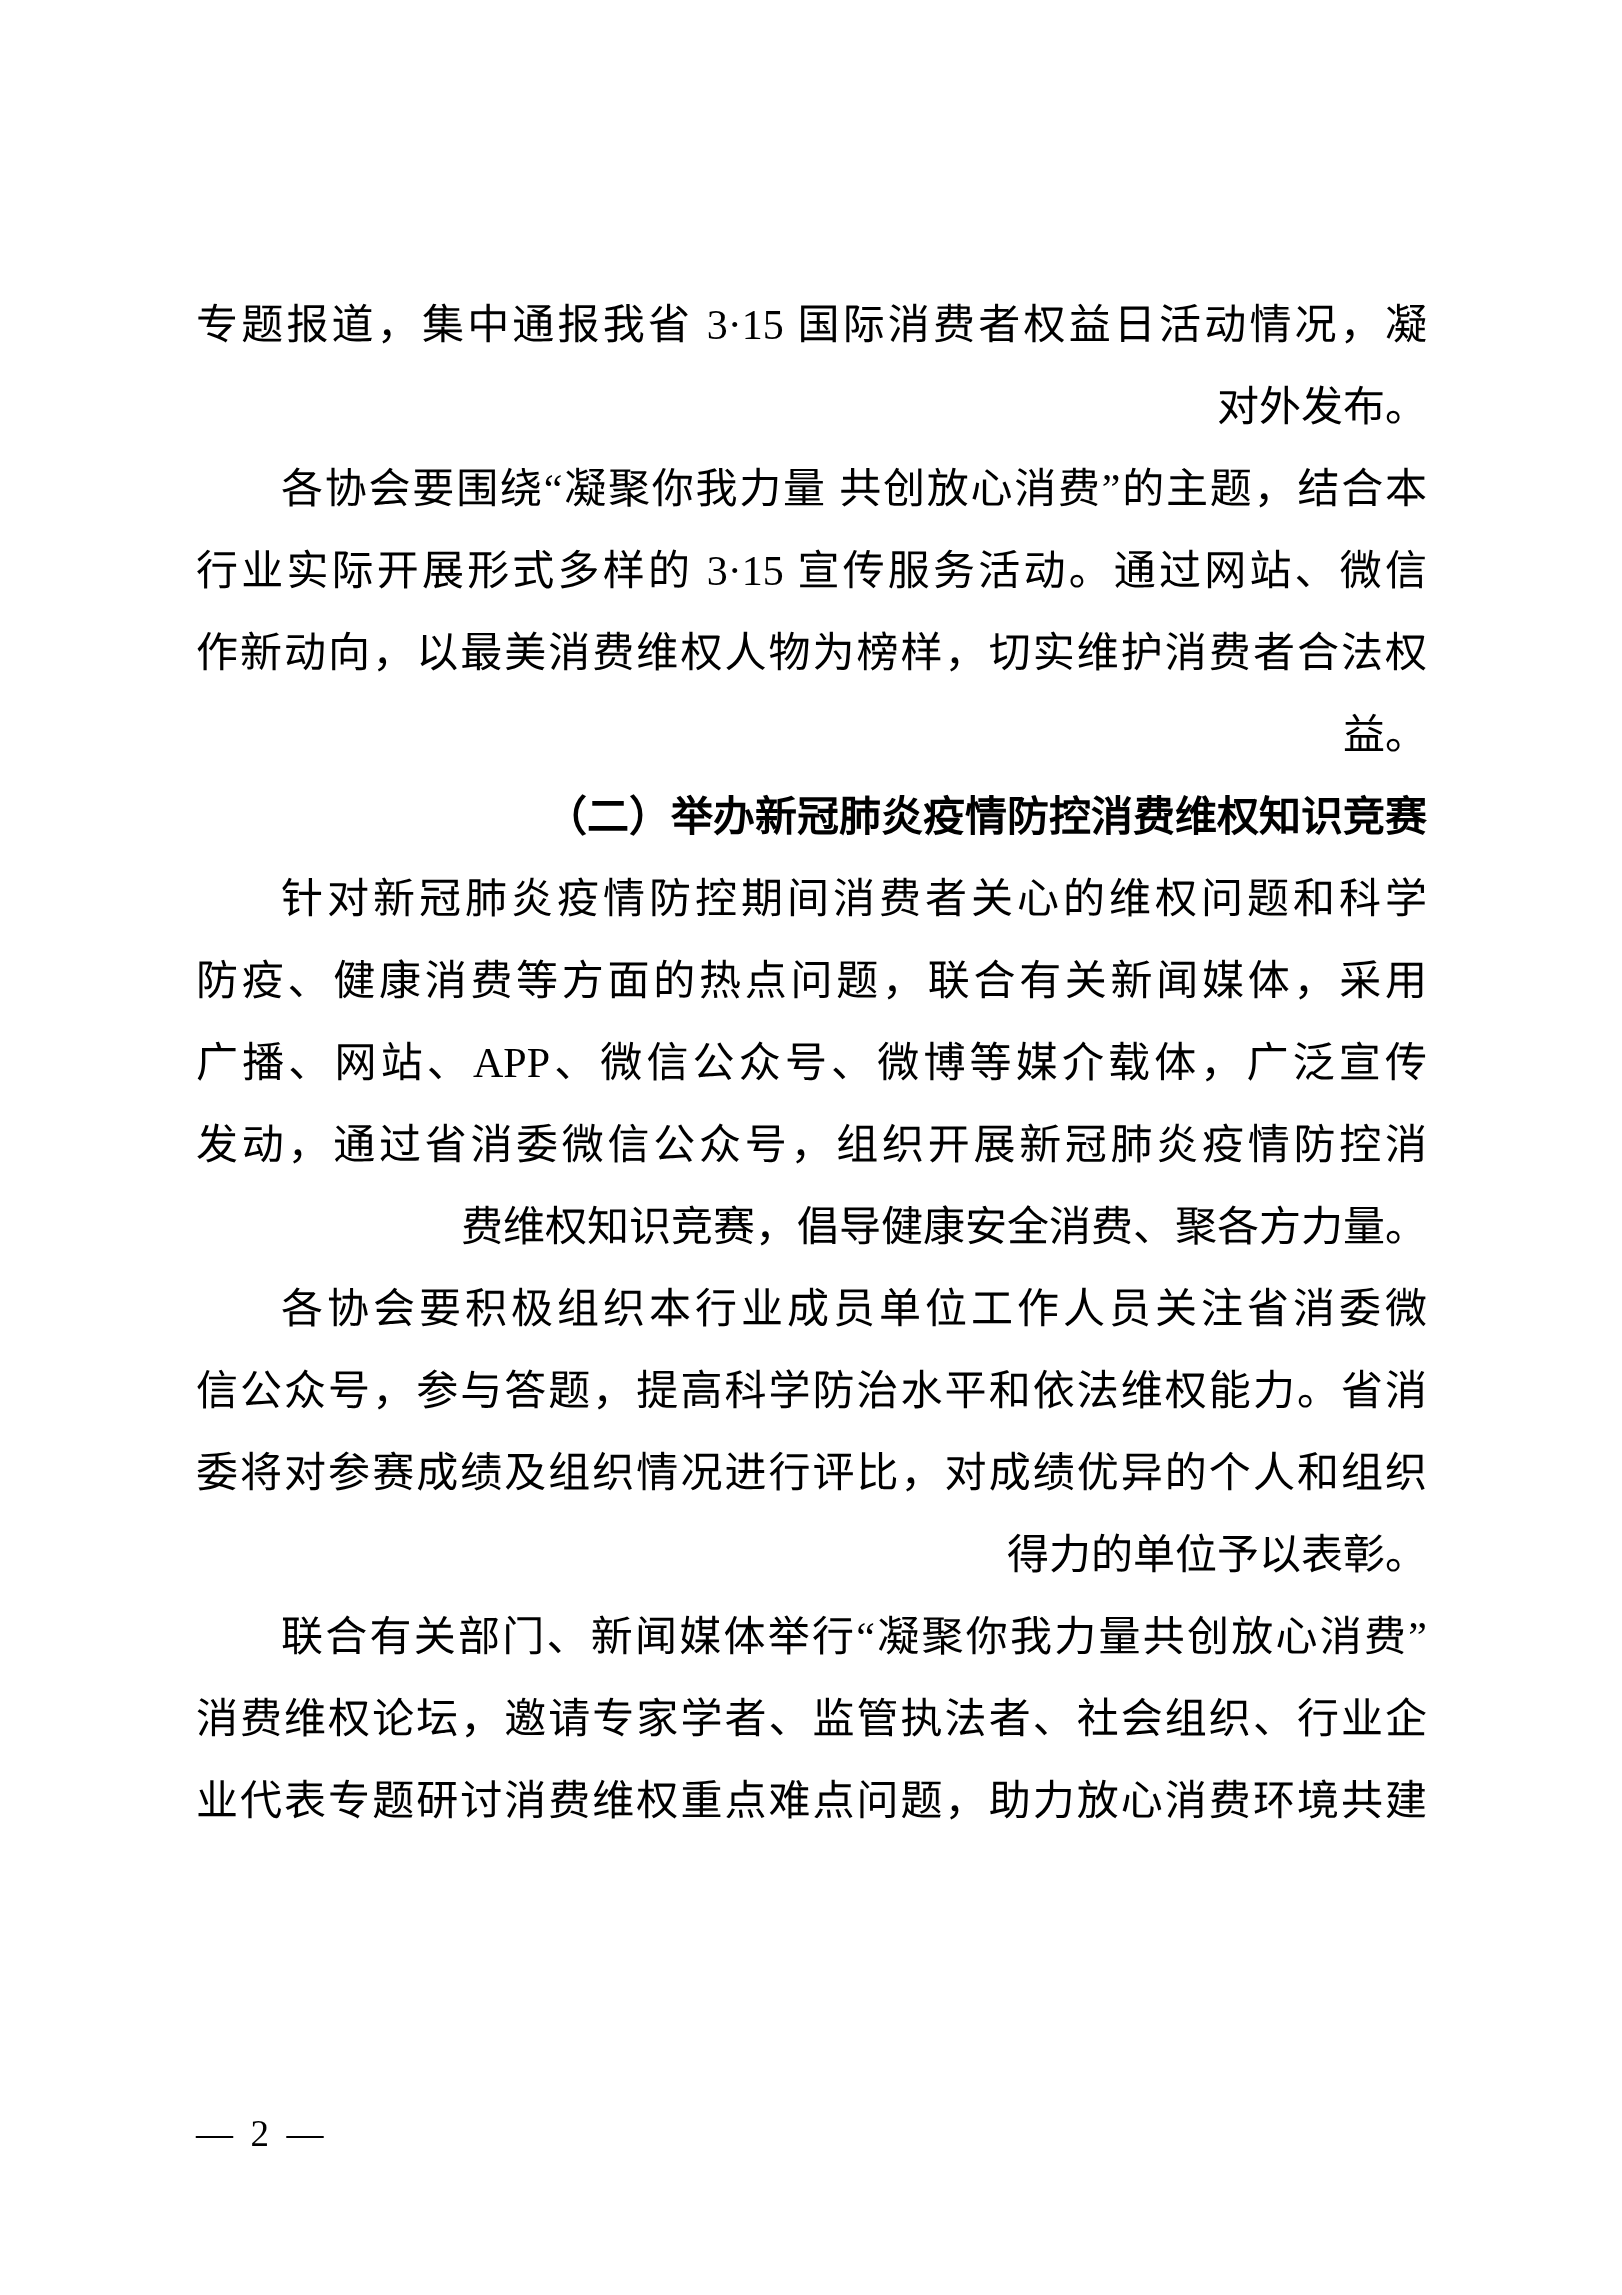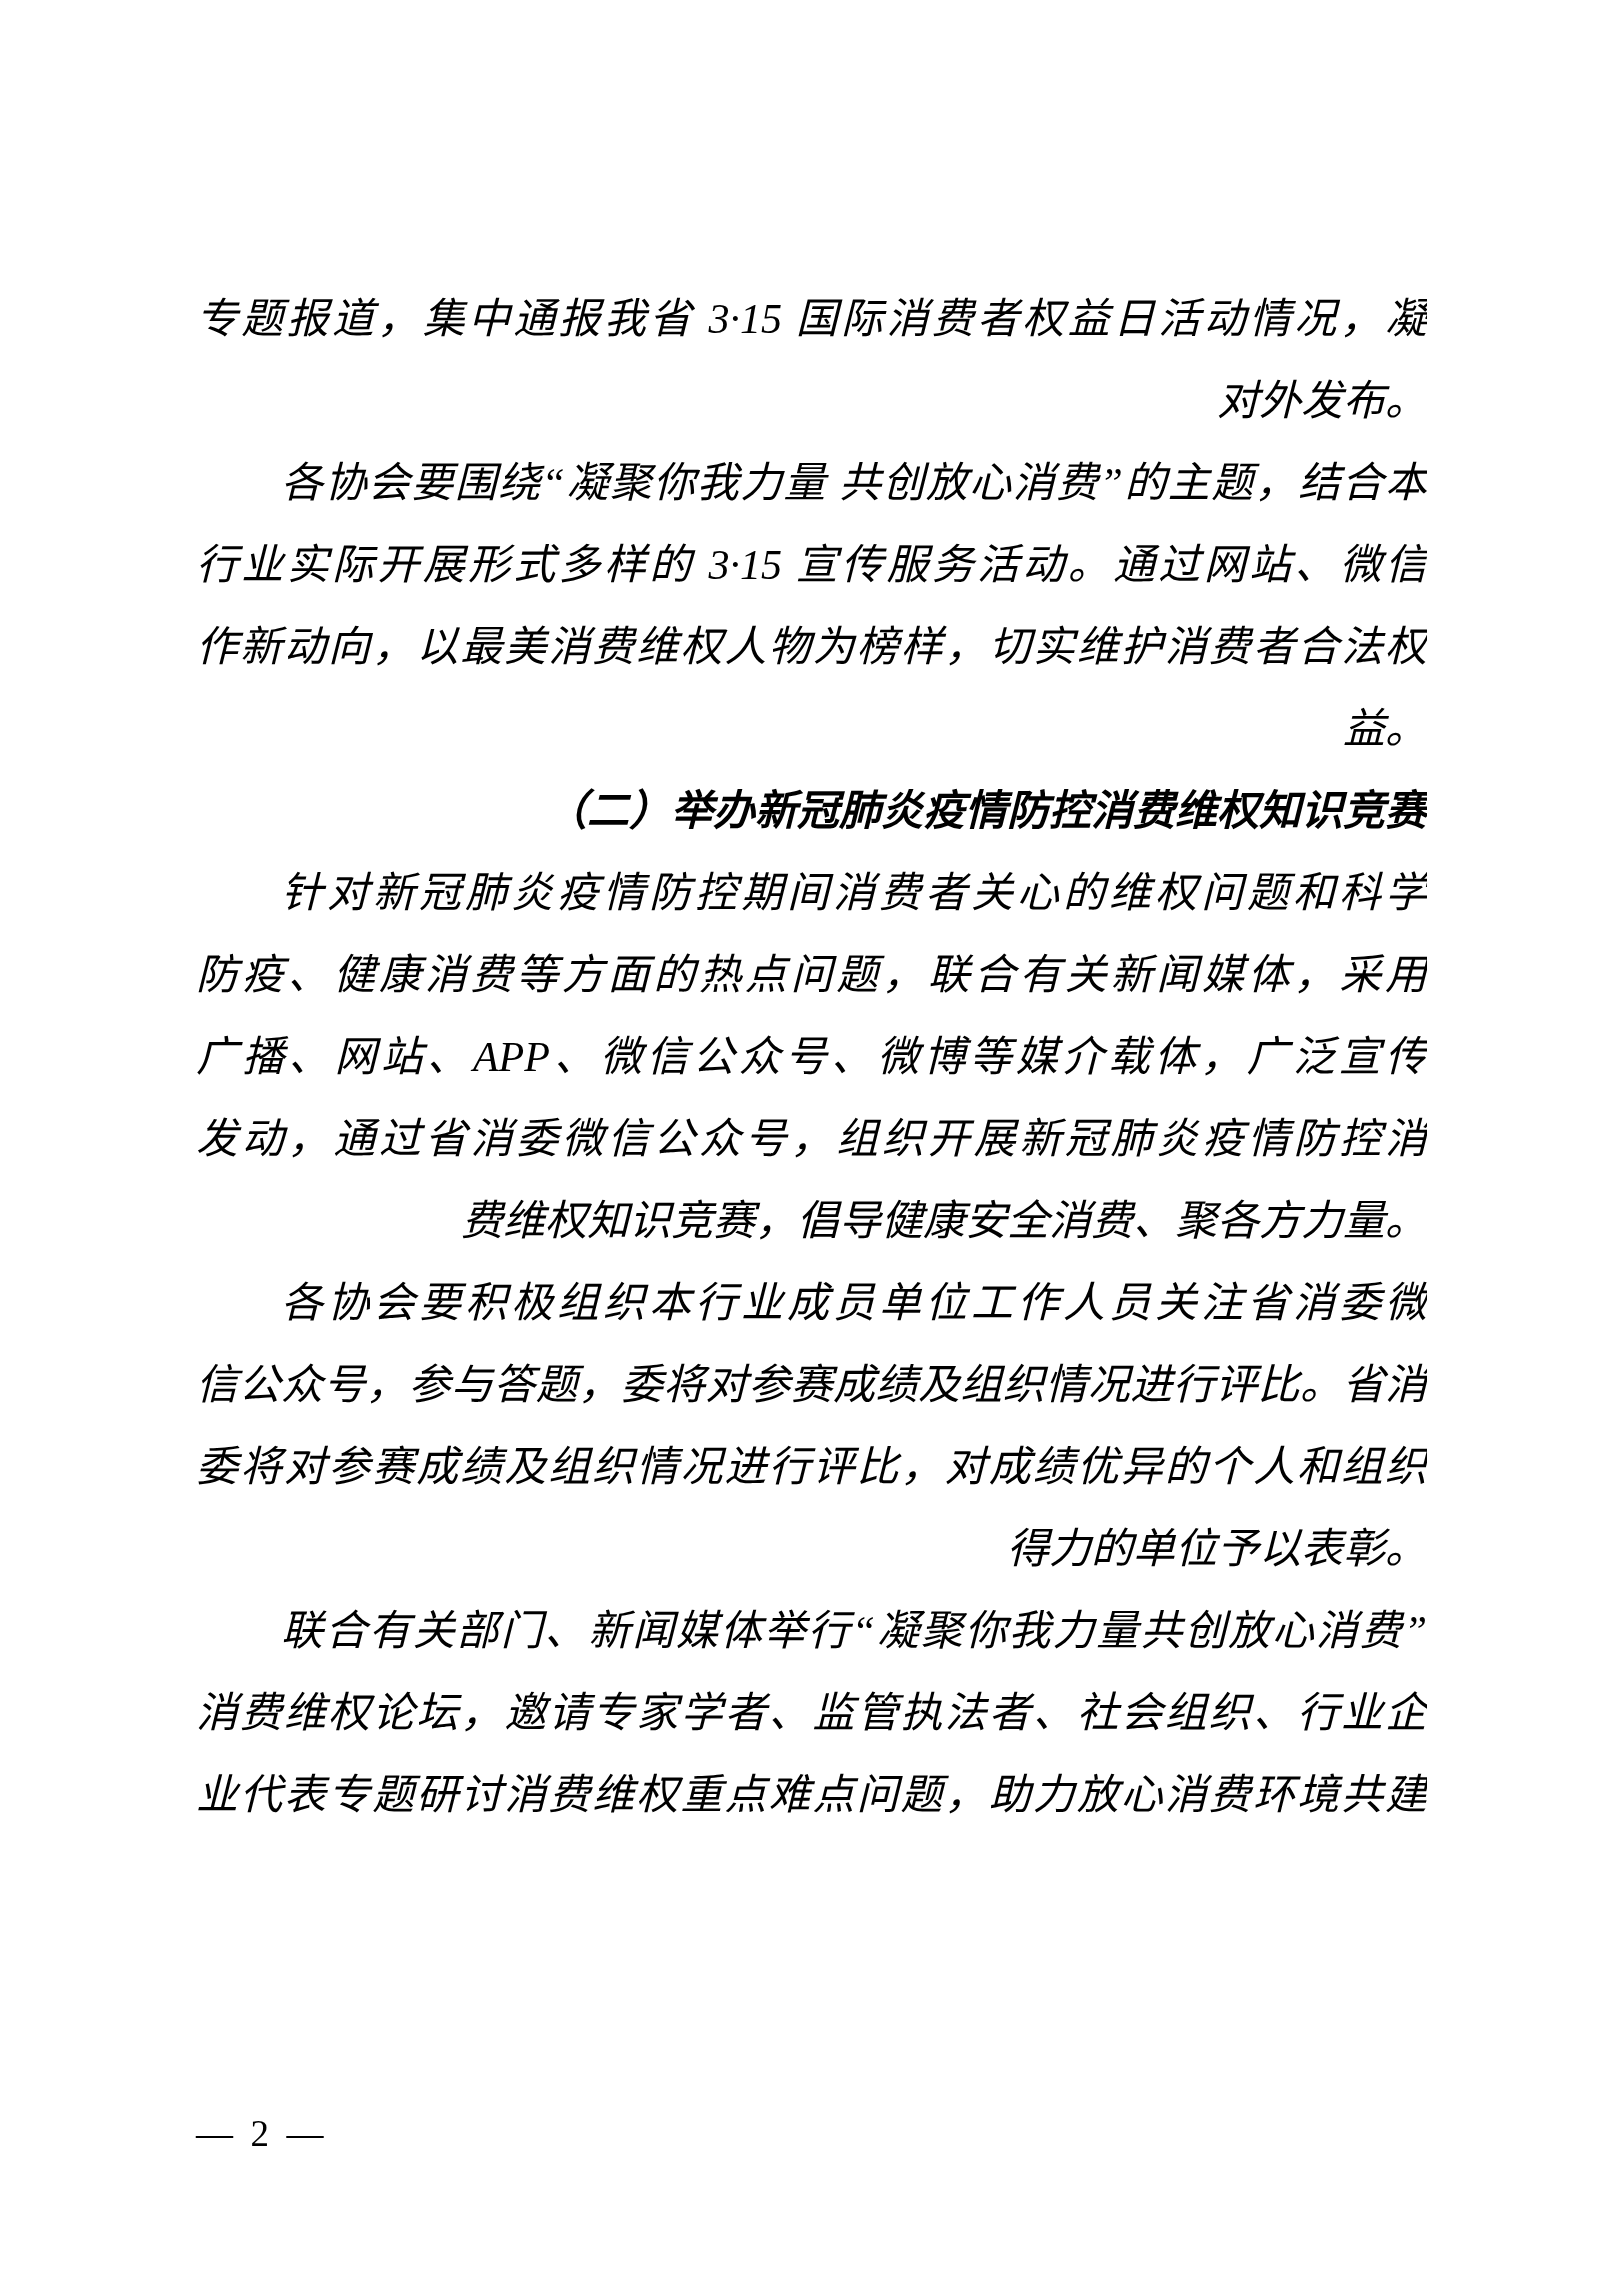--- a/index.html
+++ b/index.html
@@ -16,23 +16,22 @@
     width: 1623px;
     height: 2295px;
     background: #ffffff;
     color: #000000;
     font-family: "Liberation Serif", "DejaVu Serif", serif;
     overflow: hidden;
   }
   .text-area {
     position: absolute;
     left: 196px;
-    top: 278px;
+    top: 284px;
     width: 1231px;
-    font-style: italic;
   }
   .line {
     font-size: 42px;
     line-height: 82px;
     height: 82px;
     white-space: normal;
     overflow: hidden;
     text-align: right;
     font-weight: 400;
   }
@@ -72,21 +71,21 @@
       <div class="line justify">行业实际开展形式多样的 3·15 宣传服务活动。通过网站、微信</div>
       <div class="line justify">作新动向，以最美消费维权人物为榜样，切实维护消费者合法权</div>
       <div class="line">益。</div>
       <div class="line heading indent">（二）举办新冠肺炎疫情防控消费维权知识竞赛</div>
       <div class="line indent justify">针对新冠肺炎疫情防控期间消费者关心的维权问题和科学</div>
       <div class="line justify">防疫、健康消费等方面的热点问题，联合有关新闻媒体，采用</div>
       <div class="line justify">广播、网站、APP、微信公众号、微博等媒介载体，广泛宣传</div>
       <div class="line justify">发动，通过省消委微信公众号，组织开展新冠肺炎疫情防控消</div>
       <div class="line">费维权知识竞赛，倡导健康安全消费、聚各方力量。</div>
       <div class="line indent justify">各协会要积极组织本行业成员单位工作人员关注省消委微</div>
-      <div class="line justify">信公众号，参与答题，委将对参赛成绩及组织情况进行评比。省消</div>
+      <div class="line justify">信公众号，参与答题，提高科学防治水平和依法维权能力。省消</div>
       <div class="line justify">委将对参赛成绩及组织情况进行评比，对成绩优异的个人和组织</div>
       <div class="line">得力的单位予以表彰。</div>
       <div class="line indent justify">联合有关部门、新闻媒体举行“凝聚你我力量共创放心消费”</div>
       <div class="line justify">消费维权论坛，邀请专家学者、监管执法者、社会组织、行业企</div>
       <div class="line justify">业代表专题研讨消费维权重点难点问题，助力放心消费环境共建</div>
     </main>
   <footer class="page-footer">
     <span class="page-number">— 2 —</span>
   </footer>
 </div>

